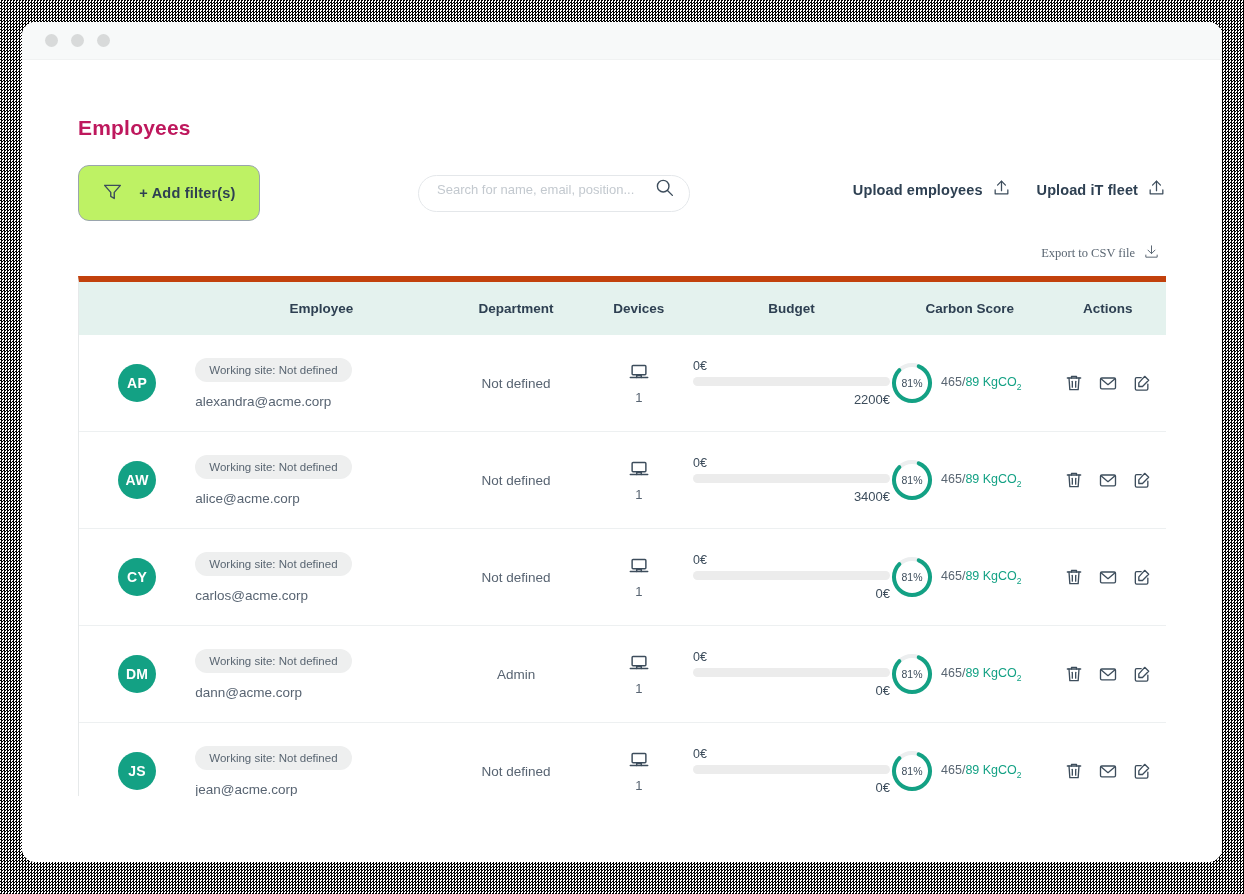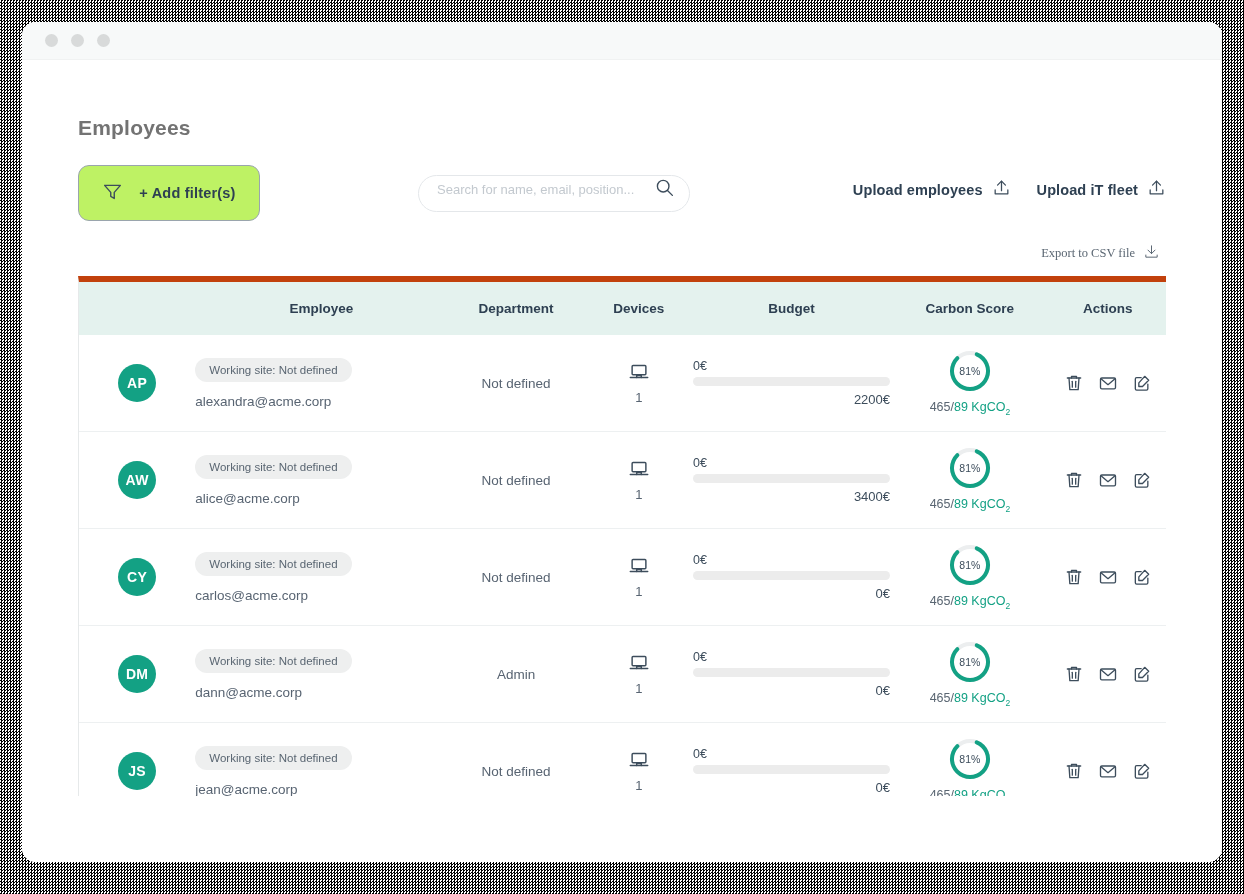--- a/index.html
+++ b/index.html
@@ -57,21 +57,21 @@
   .content {
     position: relative;
     height: 802px;
     background: #ffffff;
     padding: 0 56px;
   }
 
   .page-title {
     font-size: 21px;
     font-weight: bold;
-    color: #737373;
+    color: #be185d;
     letter-spacing: .2px;
     padding-top: 56px;
   }
 
   
   .toolbar {
     position: relative;
     margin-top: 22px;
     height: 62px;
     display: flex;
@@ -196,21 +196,21 @@
   .dept { font-size: 13.5px; color: #586472; }
 
   .dev-cell { display: flex; flex-direction: column; align-items: center; gap: 3px; }
   .dev-count { font-size: 13px; color: #586472; }
 
   .budget-cell { width: 100%; }
   .bud-top { font-size: 12.5px; color: #3d4d5c; margin-bottom: 4px; }
   .bud-bar { height: 9px; border-radius: 5px; background: #ececec; width: 100%; }
   .bud-bot { font-size: 13px; color: #3d4d5c; text-align: right; margin-top: 6px; }
 
-  .carb-cell { display: flex; flex-direction: column; align-items: center; gap: 7px; }
+  .carb-cell { display: flex; flex-direction: row; align-items: center; gap: 7px; }
   .donut { position: relative; width: 44px; height: 44px; }
   .donut svg { display: block; }
   .donut .pct {
     position: absolute; inset: 0;
     display: flex; align-items: center; justify-content: center;
     font-size: 10.5px; color: #3d4d5c;
   }
   .carb-text { font-size: 12.5px; color: #5a6672; }
   .carb-text .green { color: #13a184; }
   .carb-text sub { font-size: 8.5px; }

